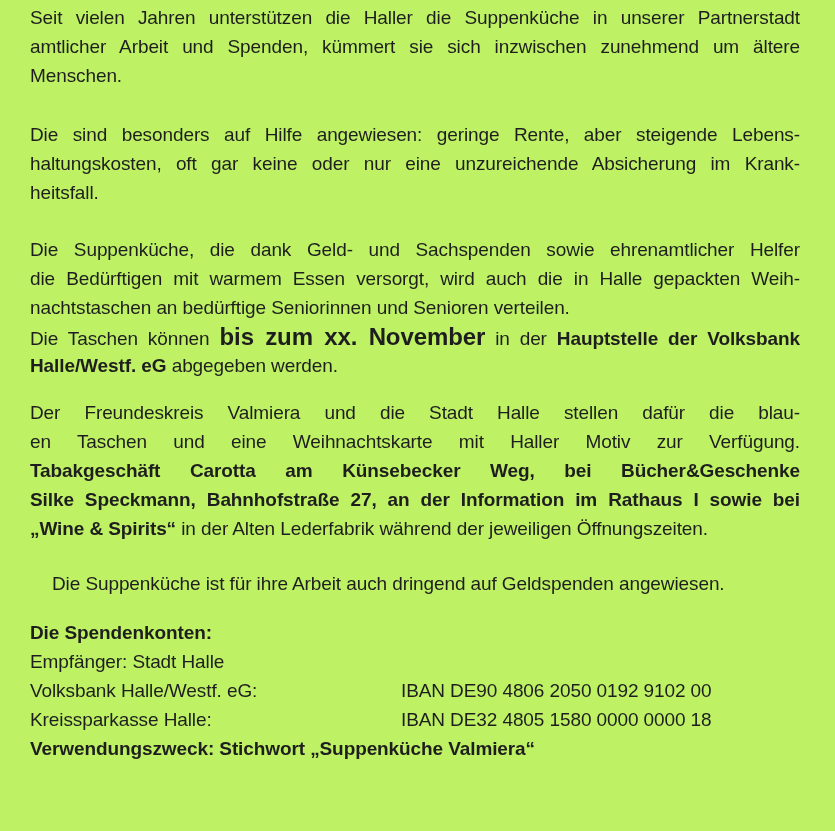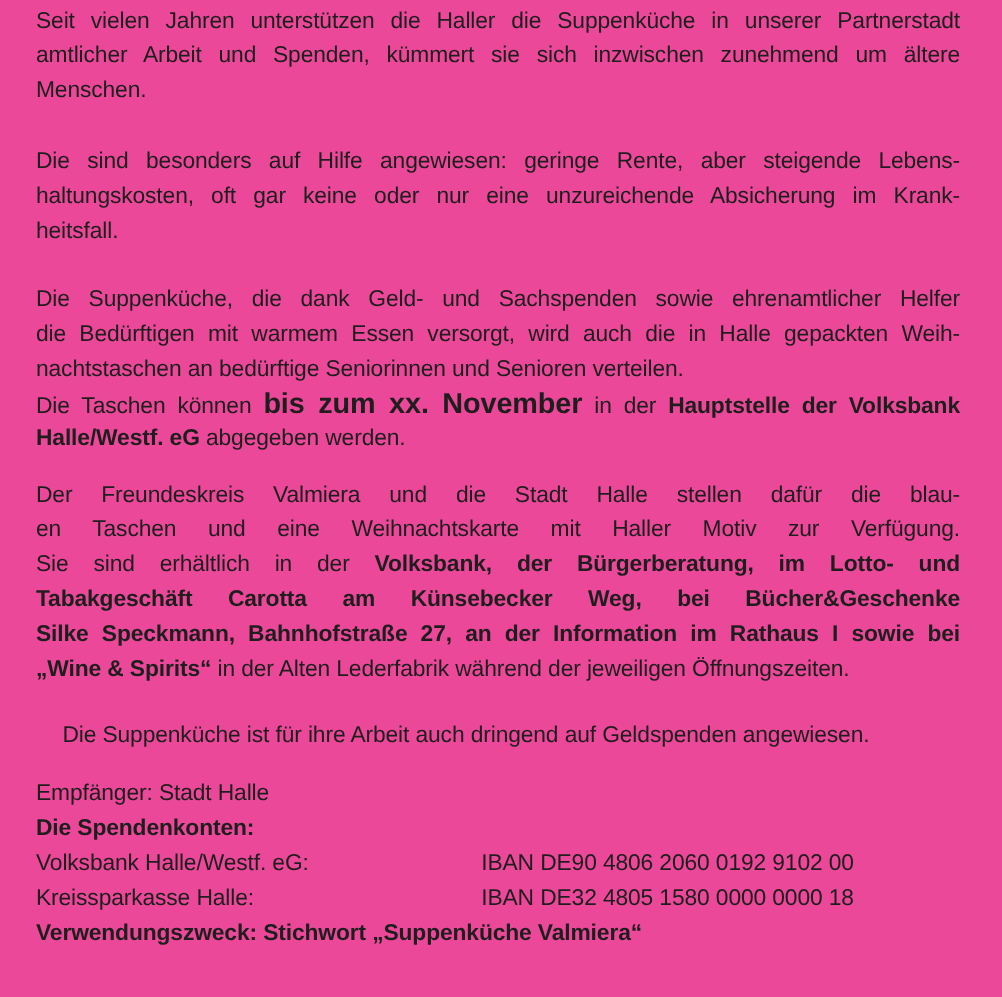--- a/index.html
+++ b/index.html
@@ -12,21 +12,21 @@
     height: 831px;
     overflow: hidden;
     font-family: "Liberation Sans", sans-serif;
     color: #1e1e1e;
   }
   .page {
     box-sizing: border-box;
     width: 835px;
     height: 831px;
     padding: 3px 35px 0 30px;
-    background: #ec4899;
+    background: #bef264;
   }
   .para { margin: 0 0 30px 0; }
   .para.gap-28 { margin-bottom: 28px; }
   .para.gap-32 { margin-bottom: 18px; }
   .para.gap-26 { margin-bottom: 26px; }
   .para.gap-20 { margin-bottom: 20px; margin-left: 22px; }
   .line {
     font-size: 19px;
     line-height: 29px;
     height: 29px;
@@ -72,36 +72,35 @@
     <div class="line jl"><span>Die Suppenküche, die dank Geld- und Sachspenden sowie ehrenamtlicher Helfer</span></div>
     <div class="line jl"><span>die Bedürftigen mit warmem Essen versorgt, wird auch die in Halle gepackten Weih-</span></div>
     <div class="line"><span>nachtstaschen an bedürftige Seniorinnen und Senioren verteilen.</span></div>
     <div class="line jl"><span>Die Taschen können </span><span class="xl">bis zum xx. November</span><span> in der </span><span class="b">Hauptstelle der Volksbank</span></div>
     <div class="line"><span class="b">Halle/Westf. eG</span><span> abgegeben werden.</span></div>
   </div>
 
   <div class="para gap-26">
     <div class="line jl"><span>Der Freundeskreis Valmiera und die Stadt Halle stellen dafür die blau-</span></div>
     <div class="line jl"><span>en Taschen und eine Weihnachtskarte mit Haller Motiv zur Verfügung.</span></div>
-    <div class="line jl"><span>Sie sind erhältlich in der </span><span class="b">Volksbank, der Bürgerberatung, im Lotto- und</span></div>
     <div class="line jl"><span class="b">Tabakgeschäft Carotta am Künsebecker Weg, bei Bücher&amp;Geschenke</span></div>
     <div class="line jl"><span class="b">Silke Speckmann, Bahnhofstraße 27, an der Information im Rathaus I sowie bei</span></div>
     <div class="line"><span class="b">„Wine &amp; Spirits“</span><span> in der Alten Lederfabrik während der jeweiligen Öffnungszeiten.</span></div>
   </div>
 
   <div class="para gap-20">
     <div class="line"><span>Die Suppenküche ist für ihre Arbeit auch dringend auf Geldspenden angewiesen.</span></div>
   </div>
 
   <div class="para">
+    <div class="line"><span class="b">Die Spendenkonten:</span></div>
     <div class="line"><span>Empfänger: Stadt Halle</span></div>
-    <div class="line"><span class="b">Die Spendenkonten:</span></div>
     <div class="line acct-row">
       <span class="acct-label">Volksbank Halle/Westf. eG:</span>
-      <span class="acct-iban">IBAN DE90 4806 2060 0192 9102 00</span>
+      <span class="acct-iban">IBAN DE90 4806 2050 0192 9102 00</span>
     </div>
     <div class="line acct-row">
       <span class="acct-label">Kreissparkasse Halle:</span>
       <span class="acct-iban">IBAN DE32 4805 1580 0000 0000 18</span>
     </div>
     <div class="line"><span class="b">Verwendungszweck: Stichwort „Suppenküche Valmiera“</span></div>
   </div>
 
 </div>
 

